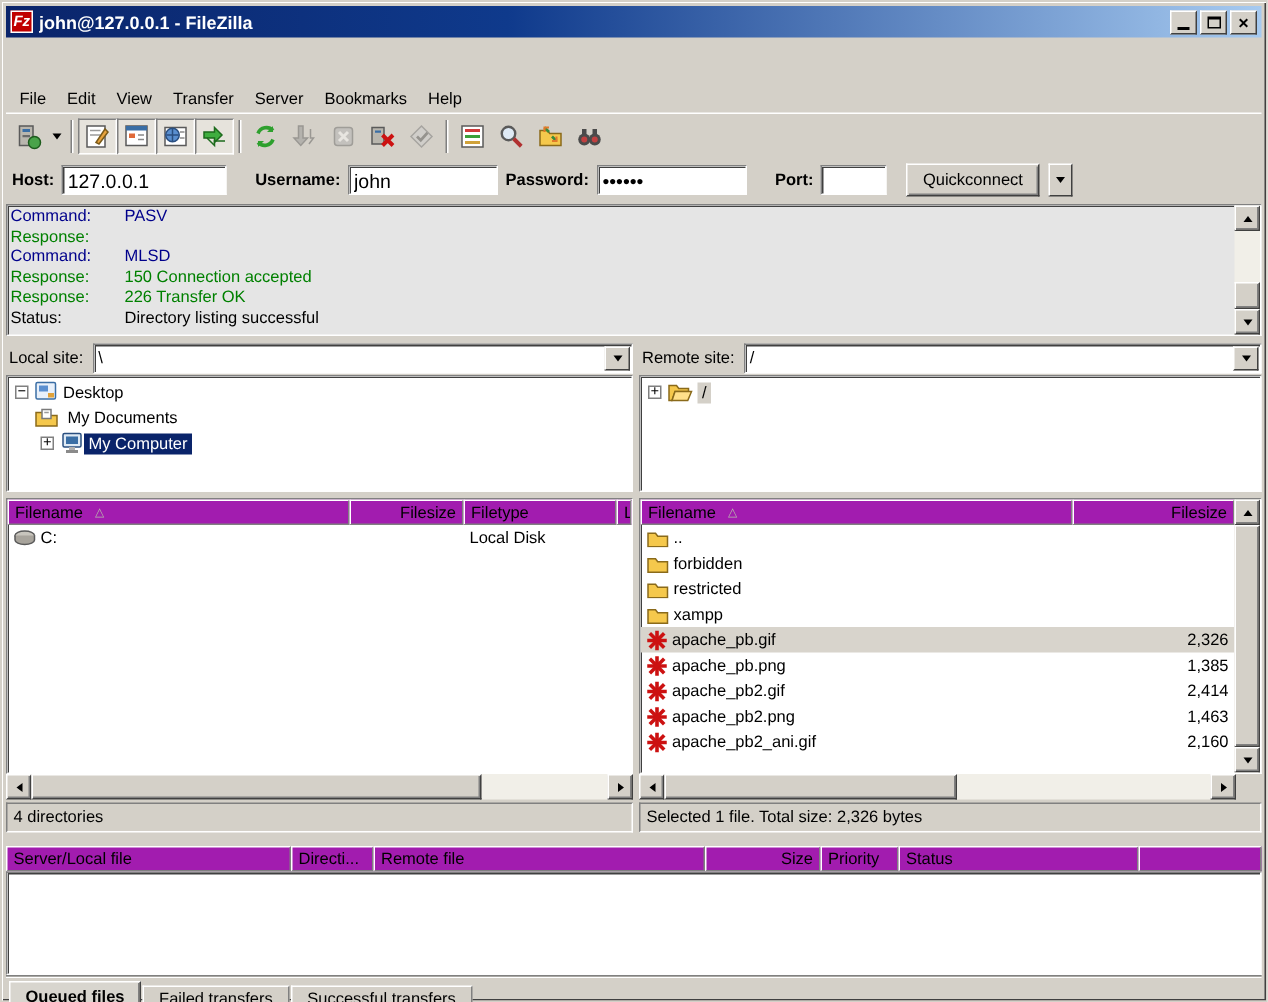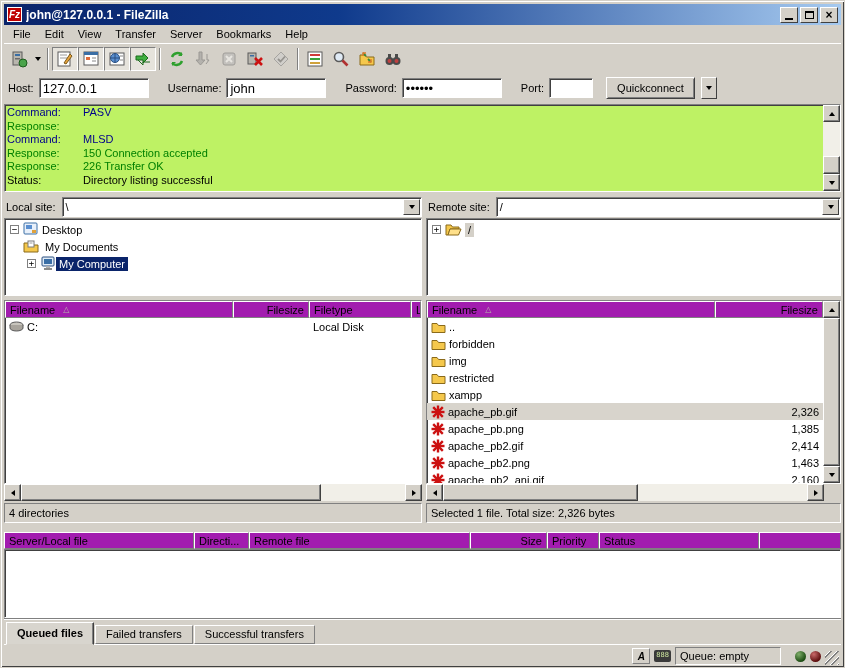--- a/index.html
+++ b/index.html
@@ -16,49 +16,49 @@
   .fz-logo { width:15px; height:15px; background:#c00000; border:1px solid #fff; color:#fff;
     font-weight:bold; font-size:10px; font-style:italic; display:flex; align-items:center; justify-content:center; margin-right:4px; }
   .title-text { color:#fff; font-weight:bold; font-size:12px; flex:1; white-space:nowrap; overflow:hidden; }
   .caption-btn { width:18px; height:16px; background:#d4d0c8; margin-left:2px;
     border:1px solid; border-color:#fff #404040 #404040 #fff; display:flex; align-items:center; justify-content:center; }
   .glyph-min { width:8px; height:2px; background:#000; margin-top:8px; }
   .glyph-max { width:9px; height:8px; border:1px solid #000; border-top:2px solid #000; }
   .glyph-close { font-size:12px; font-weight:bold; line-height:10px; }
 
   
-  .menubar { height:18px; flex:0 0 18px; display:flex; align-items:center; padding-left:2px; }
+  .menubar { height:18px; flex:0 0 18px; display:flex; align-items:center; padding-left:2px;margin-top:32px; }
   .menu-item { padding:2px 7px; }
 
   
   .toolbar { height:30px; flex:0 0 30px; display:flex; align-items:center; padding:2px 2px;
     border-top:1px solid #fff; }
   .tbtn { width:26px; height:24px; display:flex; align-items:center; justify-content:center; border:1px solid transparent; }
   .tbtn.pressed { border-color:#808080 #fff #fff #808080; background:#e6e3dc; }
   .tbtn.disabled { opacity:.45; filter:grayscale(1); }
   .tbtn-arrow { width:12px; height:24px; display:flex; align-items:center; justify-content:center; }
   .tsep { width:2px; height:22px; margin:0 3px; border-left:1px solid #808080; border-right:1px solid #fff; }
 
   .tri-down { width:0; height:0; border-left:3px solid transparent; border-right:3px solid transparent; border-top:4px solid #000; }
   .tri-up { width:0; height:0; border-left:3px solid transparent; border-right:3px solid transparent; border-bottom:4px solid #000; }
   .tri-left { width:0; height:0; border-top:3px solid transparent; border-bottom:3px solid transparent; border-right:4px solid #000; }
   .tri-right { width:0; height:0; border-top:3px solid transparent; border-bottom:3px solid transparent; border-left:4px solid #000; }
 
   
   .quickbar { height:30px; flex:0 0 30px; display:flex; align-items:center; gap:5px; padding:0 4px; }
-  .quickbar label { white-space:nowrap; }
+  .quickbar label { white-space:nowrap;font-weight:bold; }
   .field { border:1px solid; border-color:#808080 #fff #fff #808080; box-shadow:inset 1px 1px 0 #404040;
     background:#fff; height:20px; padding:2px 3px; font-family:inherit; font-size:13px; }
   .qc-btn { height:22px; padding:2px 10px; background:#d4d0c8; border:1px solid; border-color:#fff #404040 #404040 #fff;
     box-shadow:inset 1px 1px 0 #d4d0c8, inset -1px -1px 0 #808080; font-family:inherit; font-size:11px; }
   .qc-drop { width:16px; height:22px; background:#d4d0c8; border:1px solid; border-color:#fff #404040 #404040 #fff;
     display:flex; align-items:center; justify-content:center; margin-left:1px; }
 
   
-  .logpane { height:88px; flex:0 0 88px; margin:1px 0 0 0; background:#bef264;
+  .logpane { height:88px; flex:0 0 88px; margin:1px 0 0 0; background:#e5e5e5;
     border:1px solid; border-color:#808080 #fff #fff #808080; box-shadow:inset 1px 1px 0 #404040;
     display:flex; }
   .log-lines { flex:1; padding:1px 2px; overflow:hidden; }
   .log-line { display:flex; height:13.5px; line-height:13.5px; white-space:nowrap; }
   .log-label { width:76px; flex:0 0 76px; }
   .lc-command { color:#00008b; }
   .lc-response { color:#008000; }
   .lc-status { color:#000; }
 
   
@@ -284,21 +284,21 @@
         <rect x="11" y="4" width="3" height="4" fill="#4a4a4a"></rect>
       </svg>
     </div>
   </div>
 
   <div class="quickbar">
     <label>Host:</label>
     <input class="field" style="width: 110px;" value="127.0.0.1">
     <label style="margin-left:14px">Username:</label>
     <input class="field" style="width: 100px;" value="john">
-    <label style="margin-left:14px">Password:</label>
+    <label style="">Password:</label>
     <input class="field" style="width: 100px;" value="••••••">
     <label style="margin-left:14px">Port:</label>
     <input class="field" style="width: 44px;" value="">
     <button class="qc-btn" style="margin-left:8px">Quickconnect</button>
     <div class="qc-drop">
         <div class="tri-down"></div>
       </div>
   </div>
 
   <div class="logpane">
@@ -492,31 +492,20 @@
                       </div>
                     <div class="cell num" style="flex:1">
                         <span></span>
                       </div>
                   </div>
                   <div class="list-row">
                     <div class="cell" style="width:288px">
                         <svg width="15" height="12" viewBox="0 0 15 12">
                           <path d="M1 2.5 h5 l1.5 2 H14 v7 H1 Z" fill="#f5c84c" stroke="#8a6a1a"></path>
                         </svg>
-                        <span>img</span>
-                      </div>
-                    <div class="cell num" style="flex:1">
-                        <span></span>
-                      </div>
-                  </div>
-                  <div class="list-row">
-                    <div class="cell" style="width:288px">
-                        <svg width="15" height="12" viewBox="0 0 15 12">
-                          <path d="M1 2.5 h5 l1.5 2 H14 v7 H1 Z" fill="#f5c84c" stroke="#8a6a1a"></path>
-                        </svg>
                         <span>restricted</span>
                       </div>
                     <div class="cell num" style="flex:1">
                         <span></span>
                       </div>
                   </div>
                   <div class="list-row">
                     <div class="cell" style="width:288px">
                         <svg width="15" height="12" viewBox="0 0 15 12">
                           <path d="M1 2.5 h5 l1.5 2 H14 v7 H1 Z" fill="#f5c84c" stroke="#8a6a1a"></path>

